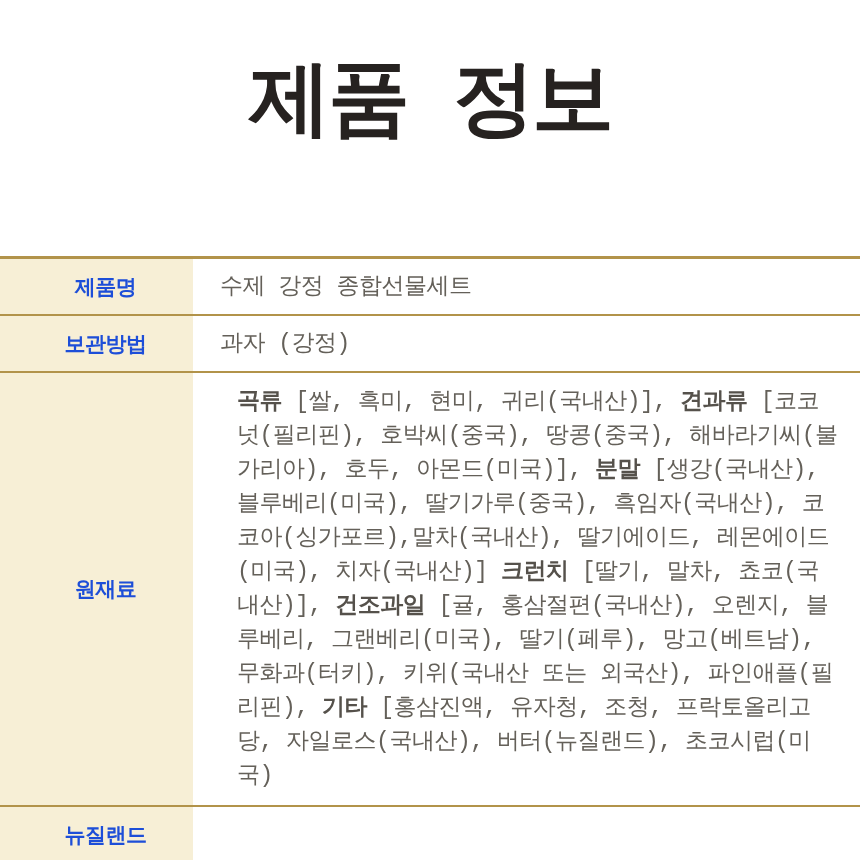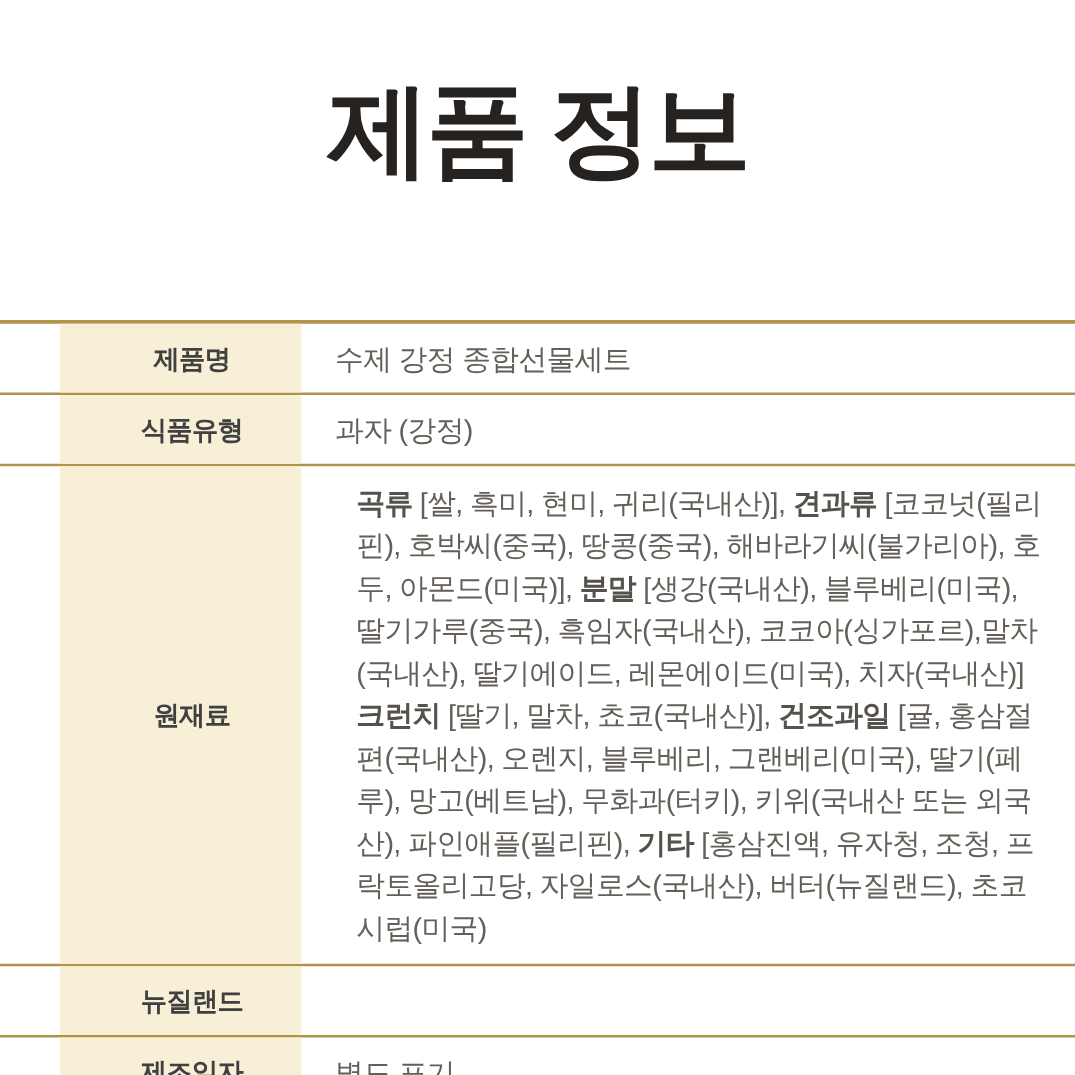--- a/index.html
+++ b/index.html
@@ -10,20 +10,21 @@
   body {
     width: 860px;
     height: 860px;
     font-family: "Liberation Sans", sans-serif;
     overflow: hidden;
   }
   .page {
     width: 860px;
     height: 812px;
     background: #ffffff;
+    font-family: Liberation Mono, monospace;
   }
   .page-title {
     margin: 0;
     padding-top: 60px;
     text-align: center;
     font-size: 82px;
     line-height: 1.1;
     font-weight: 900;
     letter-spacing: -3px;
     color: #262220;
@@ -41,29 +42,28 @@
     border-bottom: 2px solid #b2934a;
   }
   .row:last-child {
     border-bottom: none;
   }
   .label-cell {
     width: 193px;
     flex: 0 0 193px;
     box-sizing: border-box;
     background: #f7efd6;
-    color: #404040;
+    color: #1d4ed8;
     font-size: 21px;
     font-weight: 700;
     display: flex;
     align-items: center;
     justify-content: center;
     padding-left: 18px;
     letter-spacing: -0.5px;
-    margin-left: 48px;
   }
   .value-cell {
     flex: 1 1 auto;
     box-sizing: border-box;
     display: flex;
     align-items: center;
     flex-wrap: wrap;
     align-content: center;
     color: #646059;
     font-size: 23px;
@@ -92,21 +92,21 @@
 
 <div class="page">
   <h1 class="page-title">제품 정보</h1>
 
   <div class="info-table">
       <div class="row simple">
         <div class="label-cell">제품명</div>
         <div class="value-cell">수제 강정 종합선물세트</div>
       </div>
       <div class="row simple">
-        <div class="label-cell">식품유형</div>
+        <div class="label-cell">보관방법</div>
         <div class="value-cell">과자 (강정)</div>
       </div>
       <div class="row tall">
         <div class="label-cell">원재료</div>
         <div class="value-cell">
           <span class="rich"><span class="seg-bold">곡류</span><span> [쌀, 흑미, 현미, 귀리(국내산)], </span><span class="seg-bold">견과류</span><span> [코코넛(필리핀), 호박씨(중국), 땅콩(중국), 해바라기씨(불가리아), 호두, 아몬드(미국)], </span><span class="seg-bold">분말</span><span> [생강(국내산), 블루베리(미국), 딸기가루(중국), 흑임자(국내산), 코코아(싱가포르),말차(국내산), 딸기에이드, 레몬에이드(미국), 치자(국내산)] </span><span class="seg-bold">크런치</span><span> [딸기, 말차, 쵸코(국내산)], </span><span class="seg-bold">건조과일</span><span> [귤, 홍삼절편(국내산), 오렌지, 블루베리, 그랜베리(미국), 딸기(페루), 망고(베트남), 무화과(터키), 키위(국내산 또는 외국산), 파인애플(필리핀), </span><span class="seg-bold">기타</span><span> [홍삼진액, 유자청, 조청, 프락토올리고당, 자일로스(국내산), 버터(뉴질랜드), 초코시럽(미국)</span></span>
         </div>
       </div>
       <div class="row simple">
         <div class="label-cell">뉴질랜드</div>

